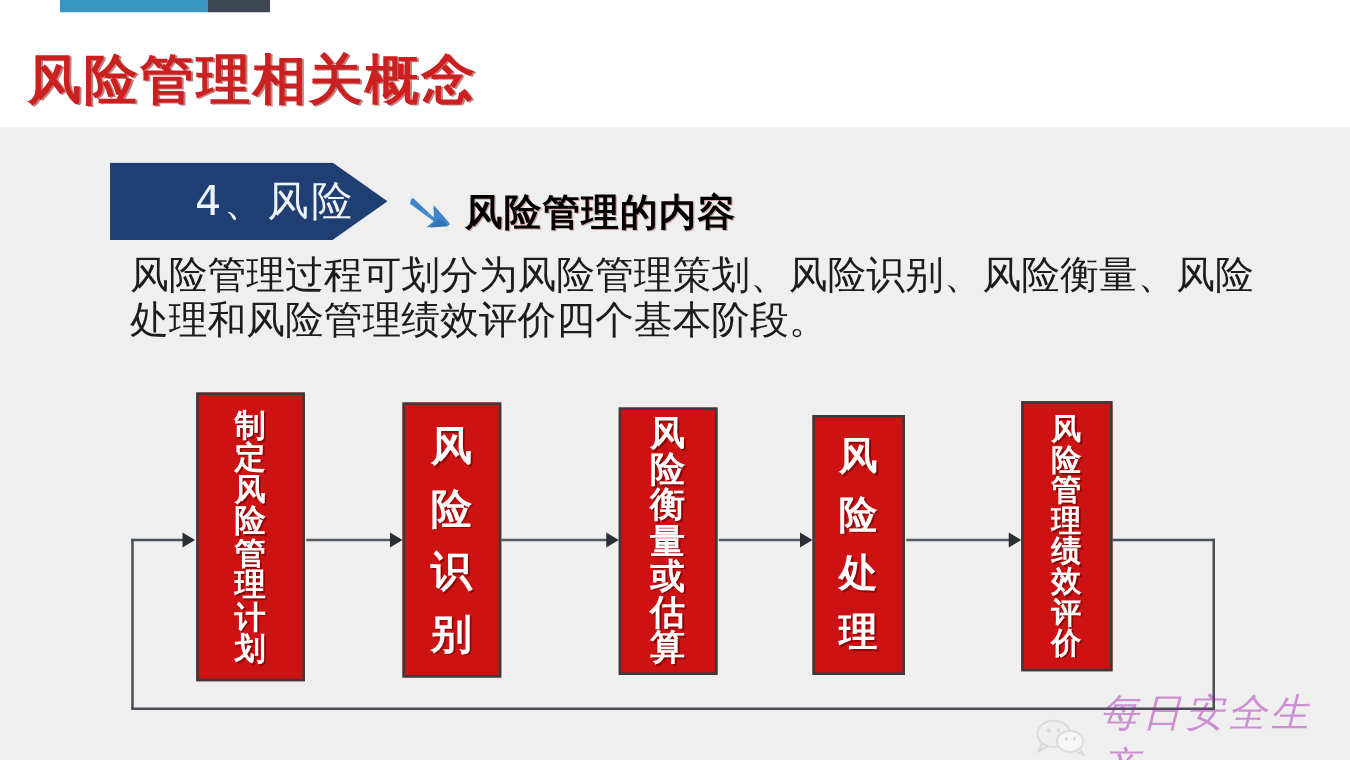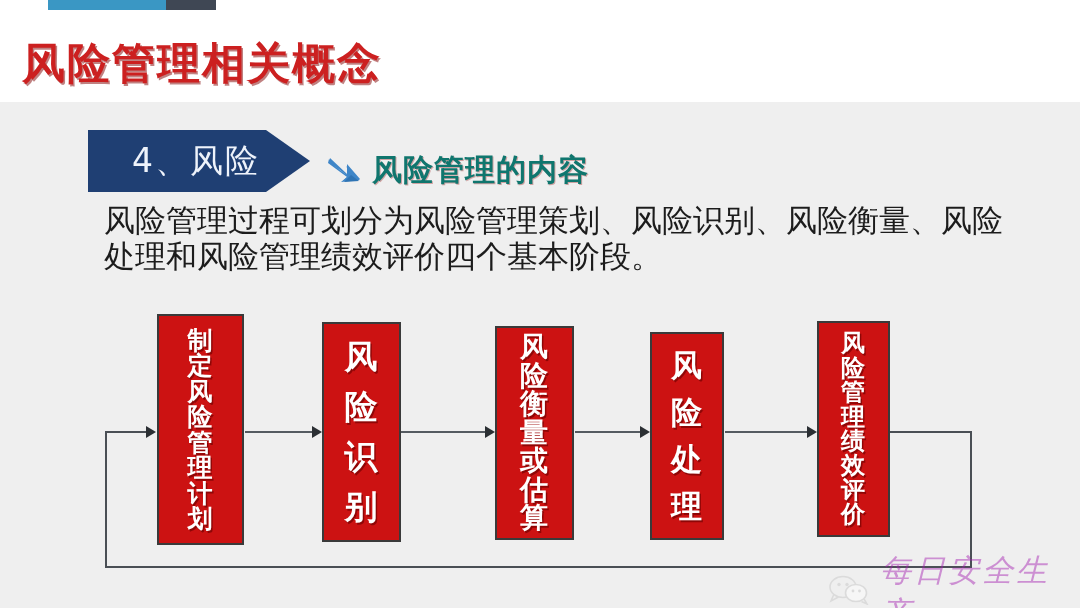--- a/index.html
+++ b/index.html
@@ -49,34 +49,34 @@
     background:#efefef;
   }
 
   
   #section-banner{
     position:absolute;left:88px;top:28px;
     width:222px;height:62px;
     background:#1f3f73;
     -webkit-clip-path:polygon(0 0, 178px 0, 222px 31px, 178px 62px, 0 62px);
     clip-path:polygon(0 0, 178px 0, 222px 31px, 178px 62px, 0 62px);
-    display:flex;align-items:center;
+    display:flex;align-items:center;padding-left:24px;
   }
   #section-banner .label{
     color:#eef3fb;font-size:33px;font-weight:400;letter-spacing:2px;
     margin-left:44px;
     font-family:"DejaVu Sans","Liberation Sans",sans-serif;
   }
 
   #arrow-icon{
     position:absolute;left:326px;top:52px;width:40px;height:34px;
   }
   #subtitle{
     position:absolute;left:372px;top:48px;
-    color:#0f766e;font-size:30px;font-weight:bold;letter-spacing:1px;
+    color:#000000;font-size:30px;font-weight:bold;letter-spacing:1px;
     white-space:nowrap;
     text-shadow:1px 1px 0 rgba(150,20,20,.35);
     font-family:"DejaVu Sans","Liberation Sans",sans-serif;
   }
 
   #body-text{
     position:absolute;left:104px;top:100px;width:900px;
     font-size:31px;line-height:36px;color:#1c1c1c;
     font-family:"DejaVu Serif","Liberation Serif",serif;
     letter-spacing:0px;

